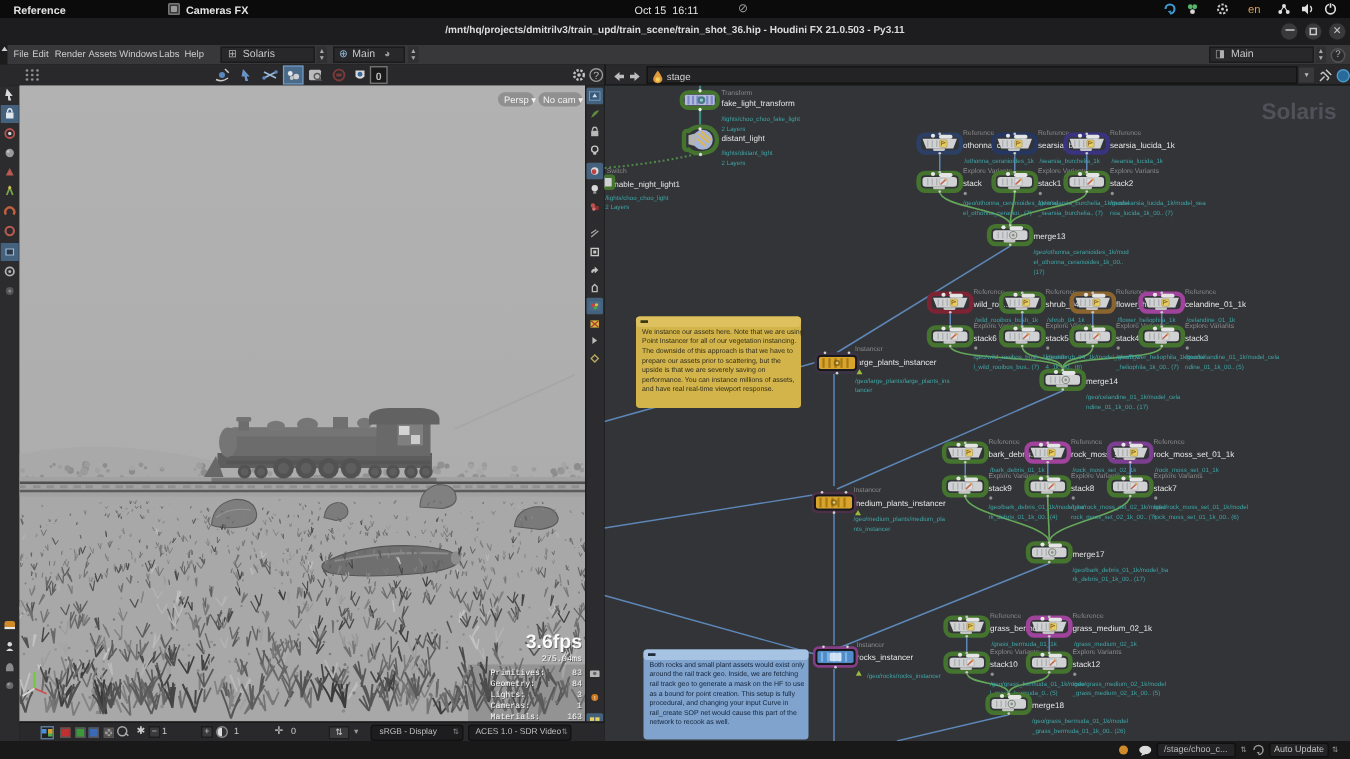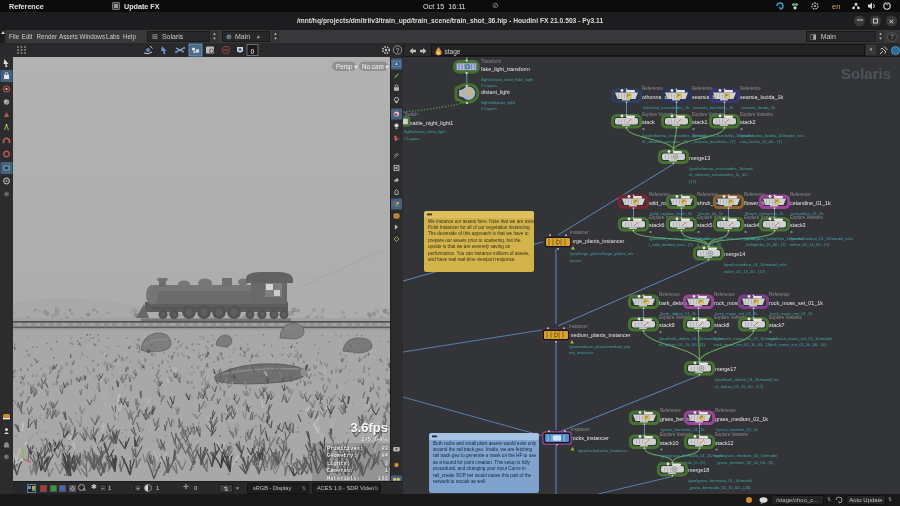--- a/index.html
+++ b/index.html
@@ -2,21 +2,21 @@
 <html><head><meta charset="utf-8"><style>
 *{margin:0;padding:0;box-sizing:border-box}
 body{width:900px;height:506px;overflow:hidden;background:#141414;font-family:"Liberation Sans",sans-serif;position:relative}
 .abs{position:absolute}
 </style></head><body>
 
 <div class="abs" style="left:0;top:0;width:900px;height:12px;background:#0b0b0b;color:#e3e3e3;font-size:7.2px">
  <span class="abs" style="left:9px;top:1.5px;font-weight:bold">Reference</span>
  <span class="abs" style="left:112px;top:2px;width:8px;height:8px;background:#3a3a3a;border:1px solid #777;border-radius:1px"></span>
  <span class="abs" style="left:114px;top:4px;width:4px;height:4px;background:#999;border-radius:0.5px"></span>
- <span class="abs" style="left:124px;top:1.5px;font-weight:bold">Update FX</span>
+ <span class="abs" style="left:124px;top:1.5px;font-weight:bold">Cameras FX</span>
  <span class="abs" style="left:423px;top:1.5px;font-weight:normal">Oct 15&nbsp;&nbsp;16:11</span>
  <span class="abs" style="left:492px;top:1px;color:#9a9a9a;font-size:8px">⊘</span>
  <div class="abs" style="left:770px;top:0">
       <svg width="130" height="12" viewBox="0 0 130 12" style="display:block">
         <g transform="translate(10,6)">
           <path d="M-3 0 A3 3 0 1 1 0 3" fill="none" stroke="#3d9bd6" stroke-width="1.4"></path>
           <path d="M0 3 L-1.5 1.5 L1 1 Z" fill="#3d9bd6"></path>
         </g>
         <g transform="translate(25,6)">
           <circle cx="-1.5" cy="-1.5" r="1.6" fill="#55b46a"></circle>

